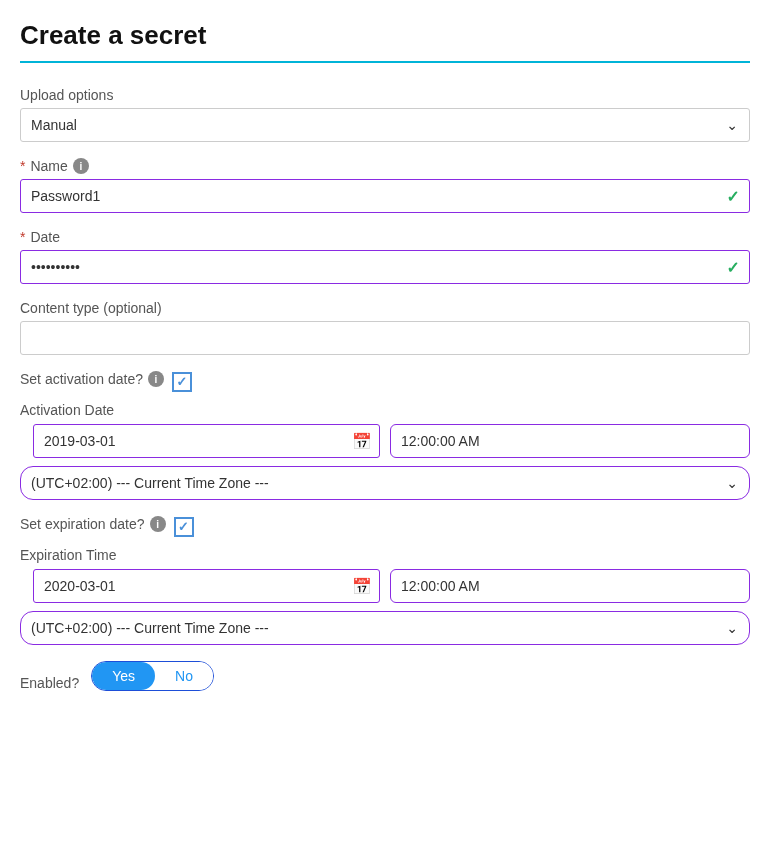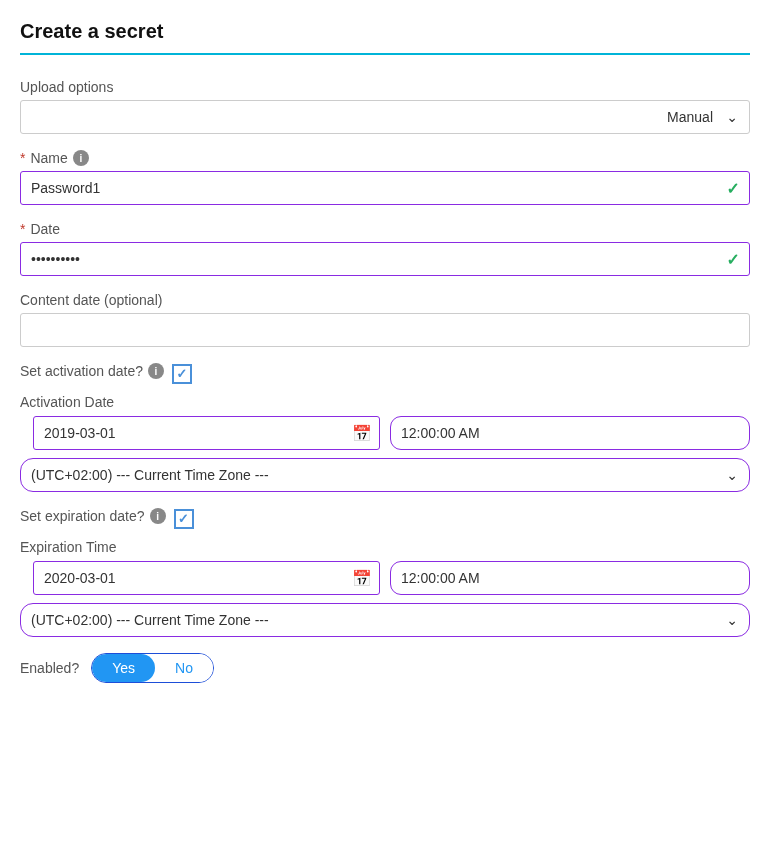--- a/index.html
+++ b/index.html
@@ -6,21 +6,21 @@
     body {
       font-family: 'Segoe UI', Arial, sans-serif;
       background: #fff;
       color: #333;
       padding: 20px;
       width: 770px;
       min-height: 861px;
     }
 
     .page-title {
-      font-size: 20px;
+      font-size: 26px;
       font-weight: 600;
       color: #111;
       margin-bottom: 6px;
       padding-bottom: 10px;
       border-bottom: 2px solid #00b4d8;
     }
 
     .form-container {
       padding-top: 18px;
     }
@@ -65,21 +65,20 @@
     .select-field {
       width: 100%;
       padding: 8px 36px 8px 10px;
       border: 1px solid #ccc;
       border-radius: 3px;
       font-size: 14px;
       color: #333;
       appearance: none;
       background: #fff;
       cursor: pointer;
-      text-align: right;
     }
 
     .select-chevron {
       position: absolute;
       right: 12px;
       top: 50%;
       transform: translateY(-50%);
       pointer-events: none;
       font-size: 14px;
       color: #333;
@@ -171,21 +170,21 @@
       border-radius: 3px;
       font-size: 14px;
       color: #333;
       outline: none;
     }
 
     .time-input {
       width: 100%;
       padding: 8px 10px;
       border: 1px solid #8a2be2;
-      border-radius: 11px;
+      border-radius: 6px;
       font-size: 14px;
       color: #333;
       outline: none;
       flex: 1;
     }
 
     .calendar-icon {
       position: absolute;
       right: 8px;
       top: 50%;
@@ -208,21 +207,21 @@
       border-radius: 13px;
       font-size: 14px;
       color: #333;
       appearance: none;
       background: #fff;
       cursor: pointer;
     }
 
     .enabled-row {
       display: flex;
-      align-items: center;
+      align-items: flex-end;
       gap: 12px;
       margin-top: 10px;
     }
 
     .enabled-label {
       font-size: 14px;
       color: #555;
     }
 
     .toggle-group {
@@ -287,21 +286,21 @@
       <span class="required-star">*</span>
       <span>Date</span>
     </div>
     <div class="input-wrapper">
       <input type="password" class="text-input has-value" value="mypassword" style="">
       <span class="valid-icon">✓</span>
     </div>
   </div>
 
   <div class="field-group">
-    <div class="field-label">Content date (optional)</div>
+    <div class="field-label">Content type (optional)</div>
     <div class="input-wrapper">
       <input type="text" class="text-input" value="" style="">
     </div>
   </div>
 
   <div class="field-group">
     <div class="checkbox-row">
       <span class="field-label">
         <span>Set activation date?</span>
         <span class="info-icon">i</span>

